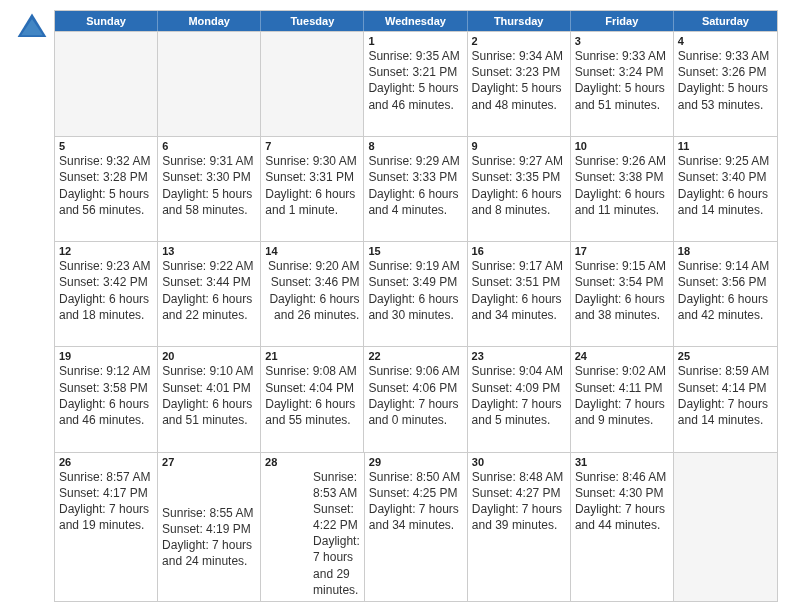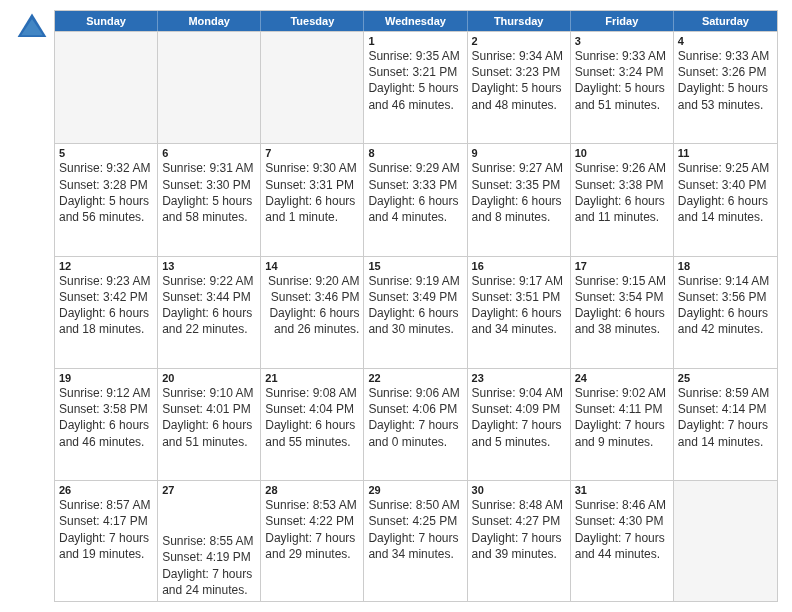--- a/index.html
+++ b/index.html
@@ -343,21 +343,21 @@
           </div>
           <div class="cal-cell">
             <div class="day-num">27</div>
             <div class="day-info" style="white-space: pre-line; margin-top: 36px;">Sunrise: 8:55 AM
 Sunset: 4:19 PM
 Daylight: 7 hours
 and 24 minutes.</div>
           </div>
           <div class="cal-cell">
             <div class="day-num">28</div>
-            <div class="day-info" style="white-space: pre-line;">Sunrise: 8:53 AM
+            <div class="day-info" style="white-space: pre-line; margin-left: 48px;">Sunrise: 8:53 AM
 Sunset: 4:22 PM
 Daylight: 7 hours
 and 29 minutes.</div>
           </div>
           <div class="cal-cell">
             <div class="day-num">29</div>
             <div class="day-info" style="white-space: pre-line;">Sunrise: 8:50 AM
 Sunset: 4:25 PM
 Daylight: 7 hours
 and 34 minutes.</div>

